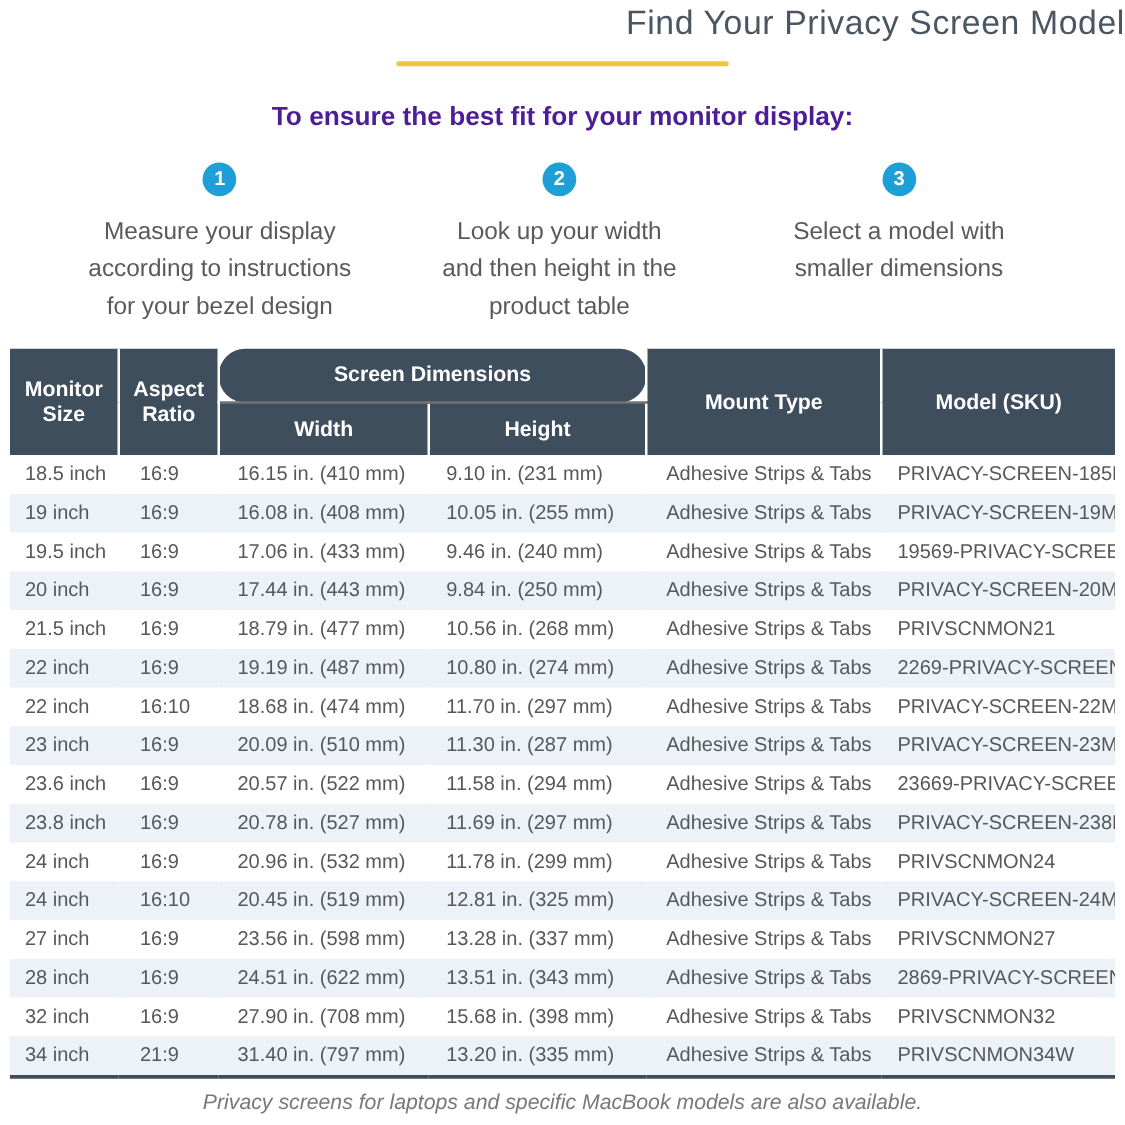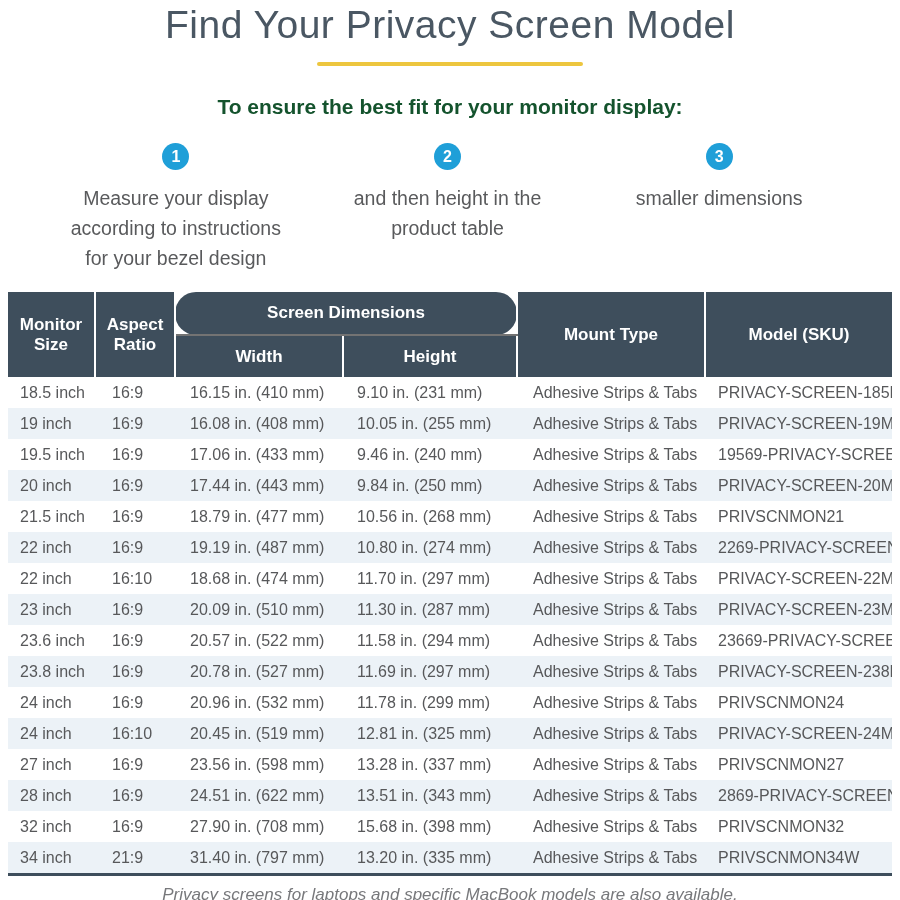--- a/index.html
+++ b/index.html
@@ -4,31 +4,31 @@
 <style>
   html,body{margin:0;padding:0;}
   body{
     width:900px;height:900px;background:#ffffff;
     font-family:"Liberation Sans",sans-serif;
     color:#58595b;overflow:hidden;
   }
   .page{position:relative;width:900px;height:900px;}
 
   .title{
-    margin:0;padding-top:3px;text-align:center;
-    font-size:39px;font-weight:400;letter-spacing:0.5px;
+    margin:0;padding-top:3px;text-align:right;
+    font-size:27px;font-weight:400;letter-spacing:0.5px;
     color:#4a5763;
   }
   .divider{
     width:266px;height:4px;background:#edc63e;border-radius:2px;
     margin:15px auto 0 auto;
   }
   .subtitle{
     margin-top:29px;text-align:center;
-    font-size:21px;font-weight:700;color:#14532d;
+    font-size:21px;font-weight:700;color:#4c1d95;
   }
 
   .steps{
     display:flex;justify-content:space-between;
     margin:24px 45px 0 40px;
   }
   .step{width:272px;text-align:center;}
   .step-badge{
     width:27px;height:27px;border-radius:50%;
     background:#1f9fd8;color:#ffffff;
@@ -85,27 +85,29 @@
       <div class="step-badge">1</div>
       <div class="step-text">
         <div>Measure your display</div>
         <div>according to instructions</div>
         <div>for your bezel design</div>
       </div>
     </div>
     <div class="step">
       <div class="step-badge">2</div>
       <div class="step-text">
+        <div>Look up your width</div>
         <div>and then height in the</div>
         <div>product table</div>
       </div>
     </div>
     <div class="step">
       <div class="step-badge">3</div>
       <div class="step-text">
+        <div>Select a model with</div>
         <div>smaller dimensions</div>
       </div>
     </div>
   </div>
 
   <table class="model-table">
     <colgroup>
       <col style="width:87px">
         <col style="width:80px">
         <col style="width:168px">

